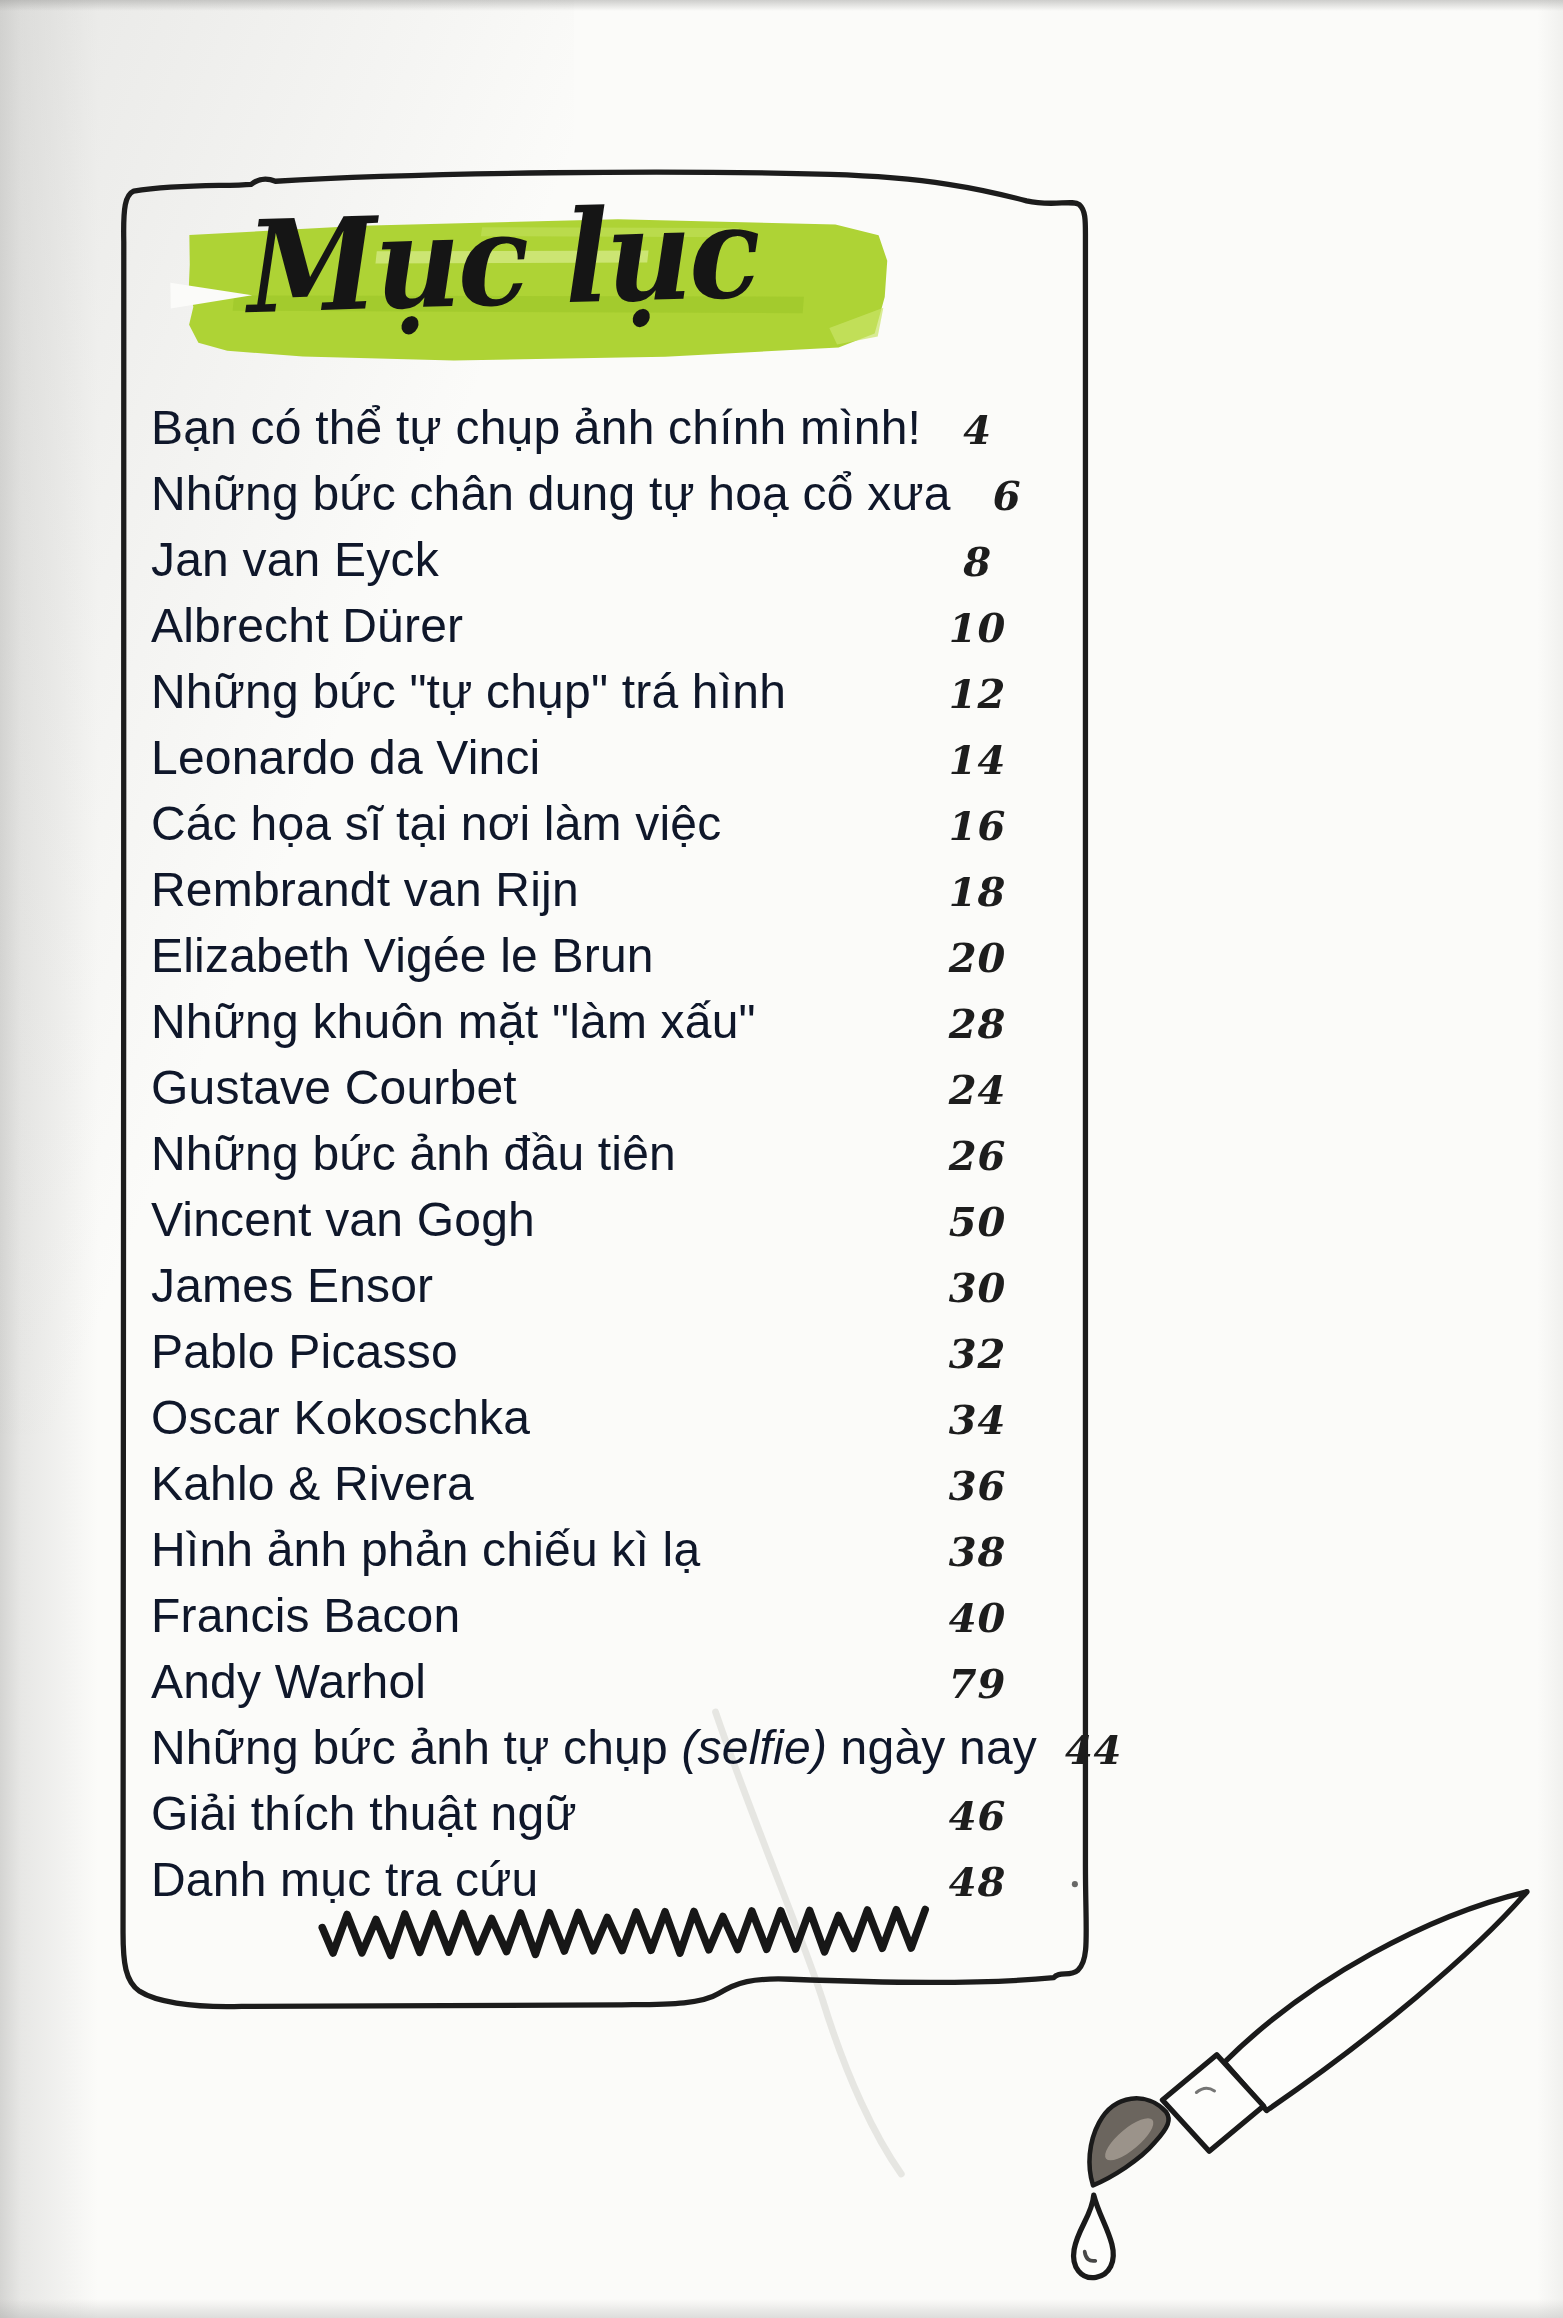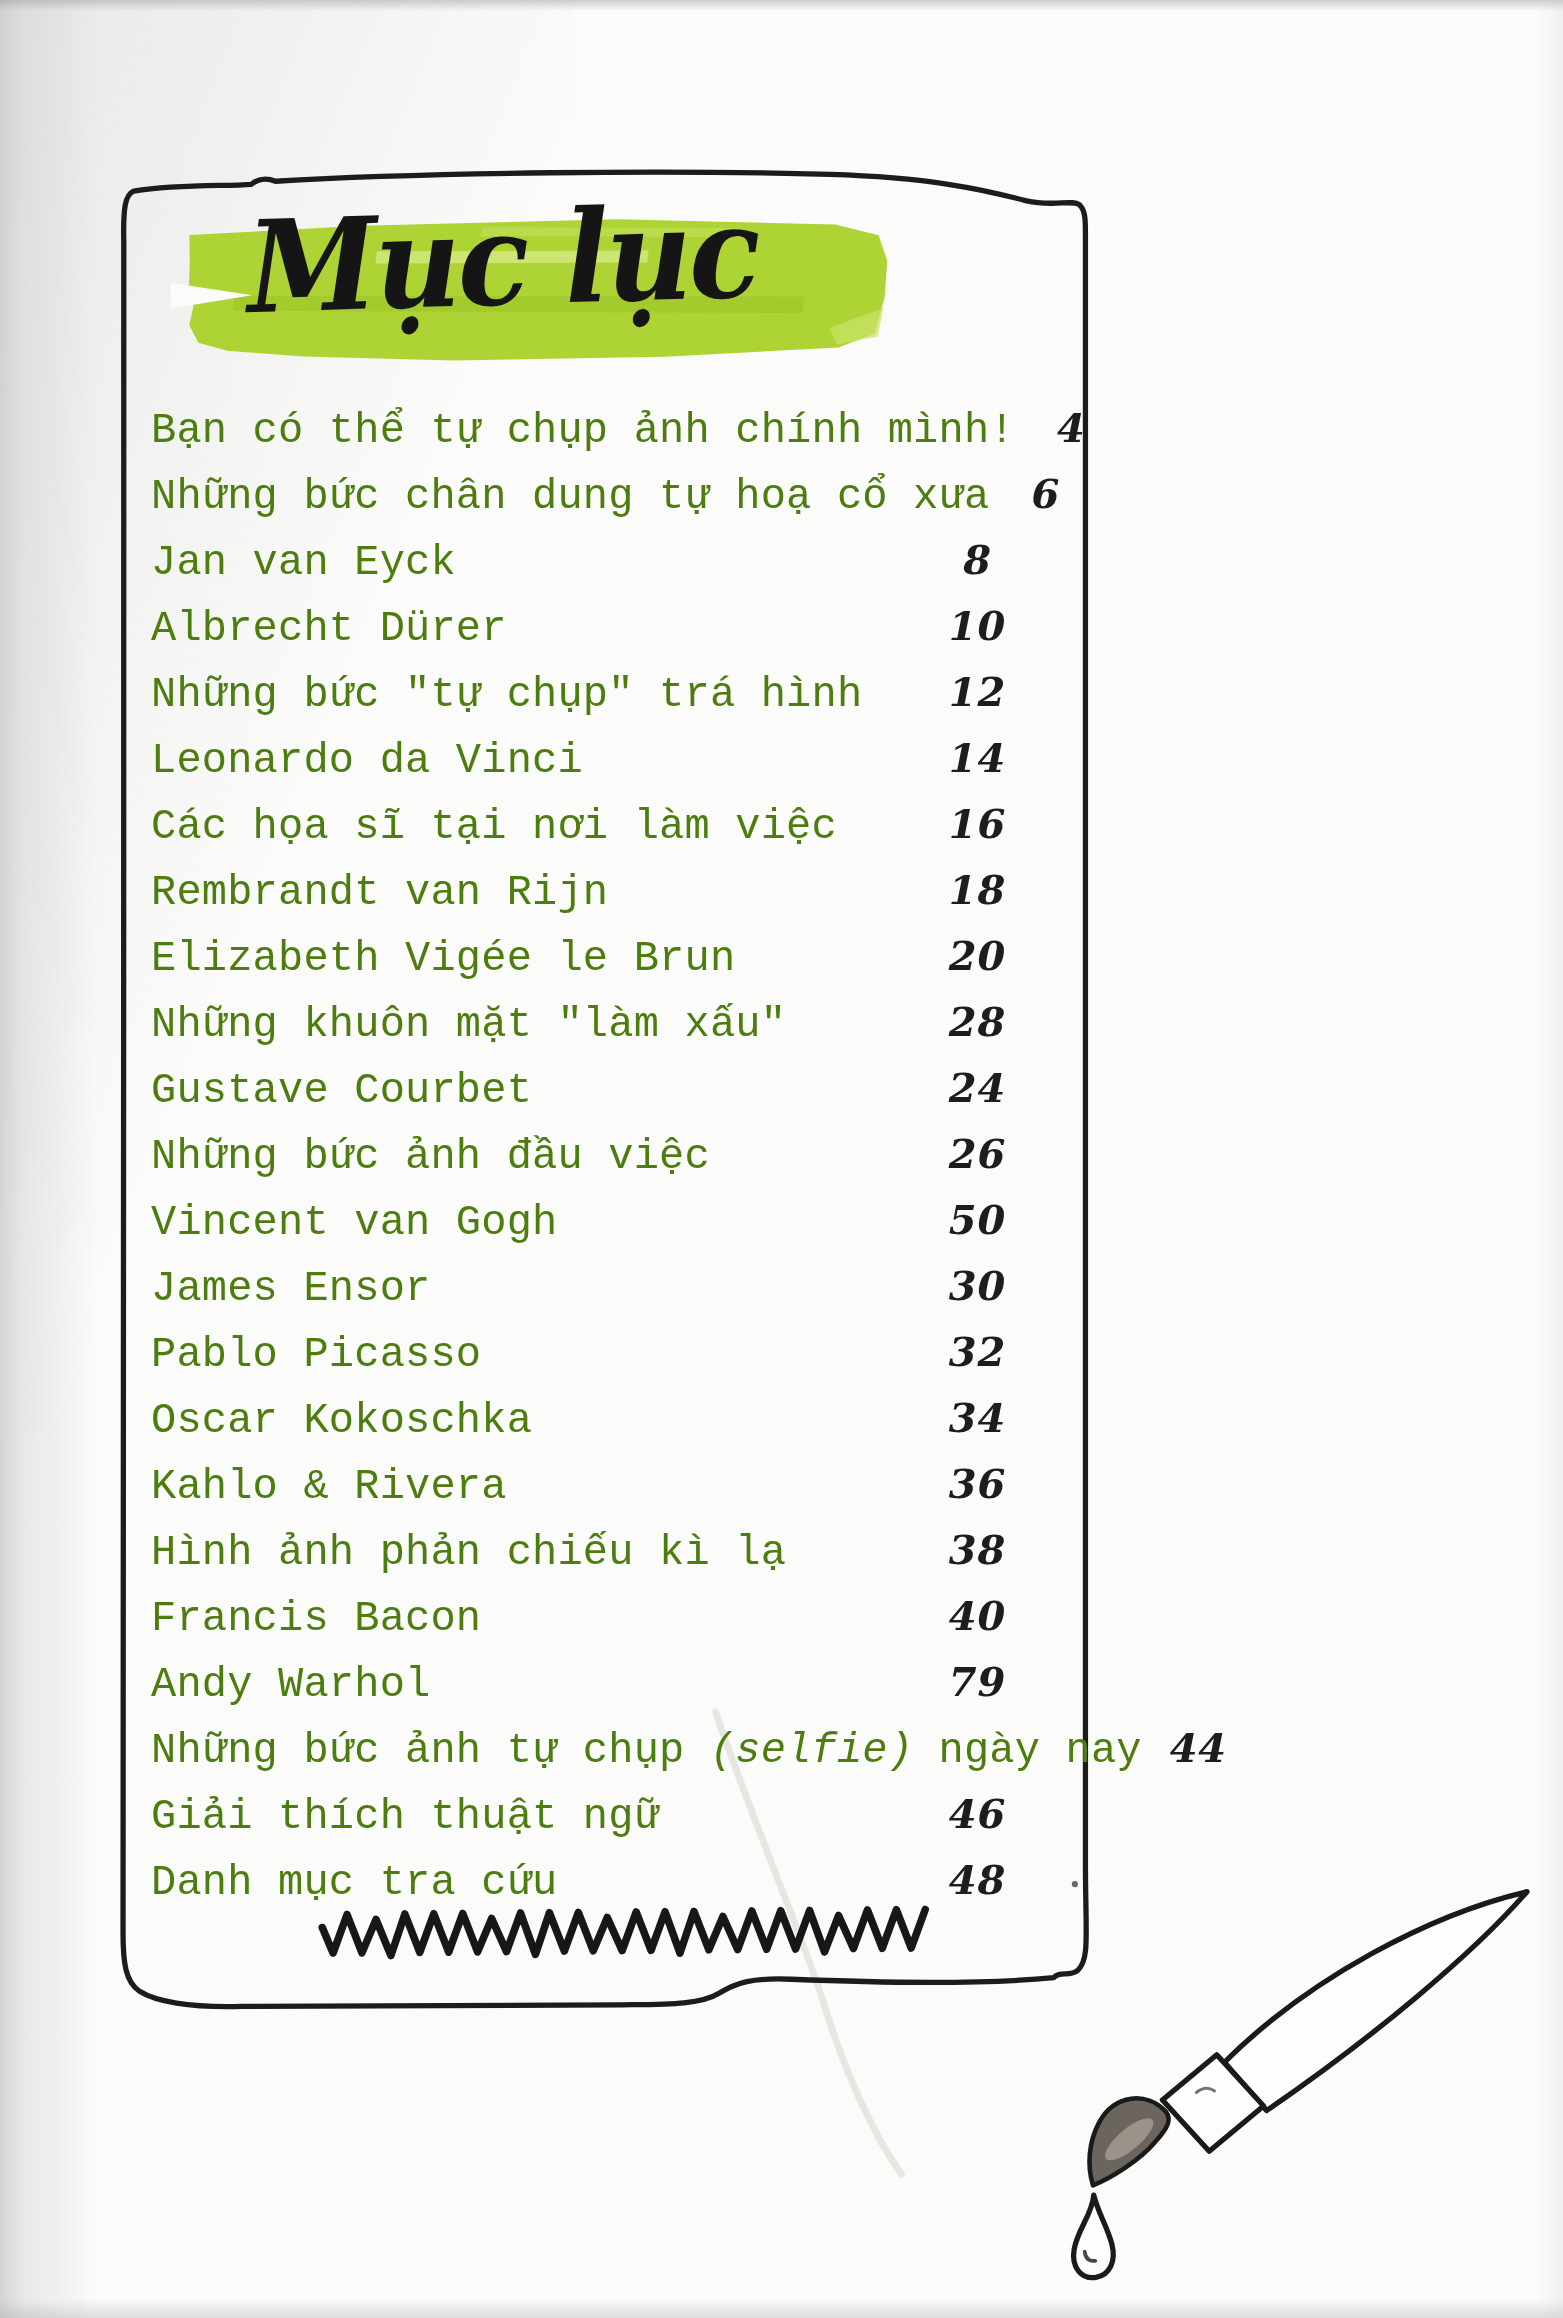--- a/index.html
+++ b/index.html
@@ -42,24 +42,23 @@
 
   .toc{
     position:absolute;z-index:2;
     left:151px;top:395px;width:883px;
   }
   .toc-row{
     display:flex;align-items:baseline;justify-content:space-between;
     height:66px;line-height:66px;white-space:nowrap;
   }
   .toc-title{
-    font-size:42px;
+    font-size:48px;
     letter-spacing:0.2px;
-    color:#4d7c0f;
-    font-family:Liberation Mono, monospace;
+    color:#0f172a;
   }
   .toc-title em{font-style:italic;text-align:right;}
   .toc-page{
     flex:0 0 113px;width:113px;text-align:center;
     font-family:"DejaVu Serif","Liberation Serif",serif;
     font-style:italic;font-weight:bold;
     font-size:40px;color:#1d1d1d;
     letter-spacing:0.8px;
   }
 </style>
@@ -167,21 +166,21 @@
       </div>
       <div class="toc-row">
         <span class="toc-title">Những khuôn mặt "làm xấu"</span>
         <span class="toc-page">28</span>
       </div>
       <div class="toc-row">
         <span class="toc-title">Gustave Courbet</span>
         <span class="toc-page">24</span>
       </div>
       <div class="toc-row">
-        <span class="toc-title">Những bức ảnh đầu việc</span>
+        <span class="toc-title">Những bức ảnh đầu tiên</span>
         <span class="toc-page">26</span>
       </div>
       <div class="toc-row">
         <span class="toc-title">Vincent van Gogh</span>
         <span class="toc-page">50</span>
       </div>
       <div class="toc-row">
         <span class="toc-title">James Ensor</span>
         <span class="toc-page">30</span>
       </div>

